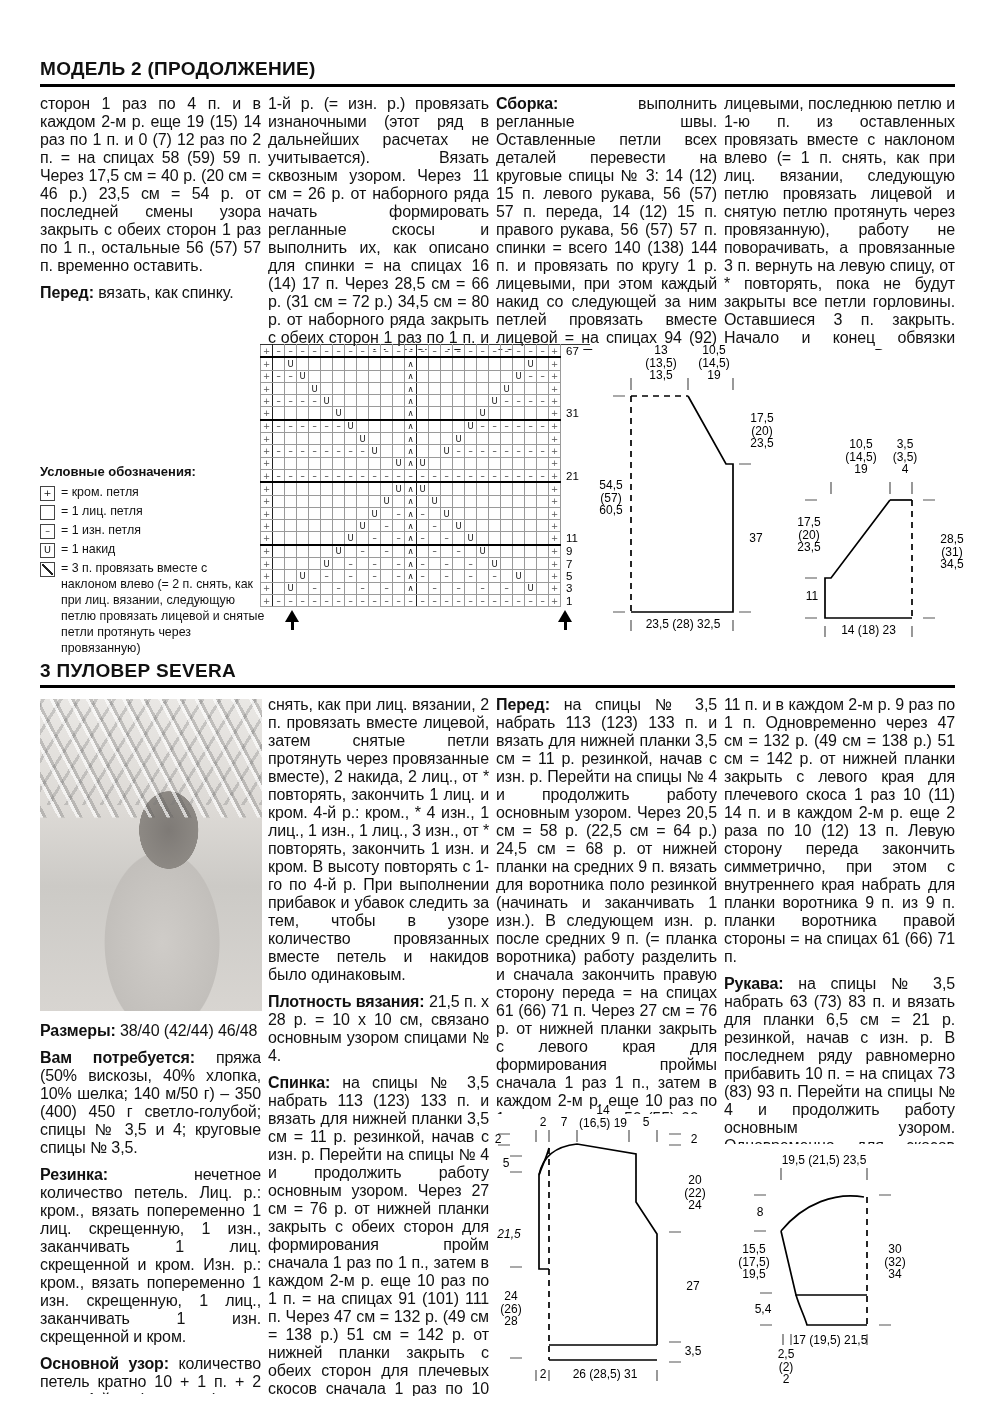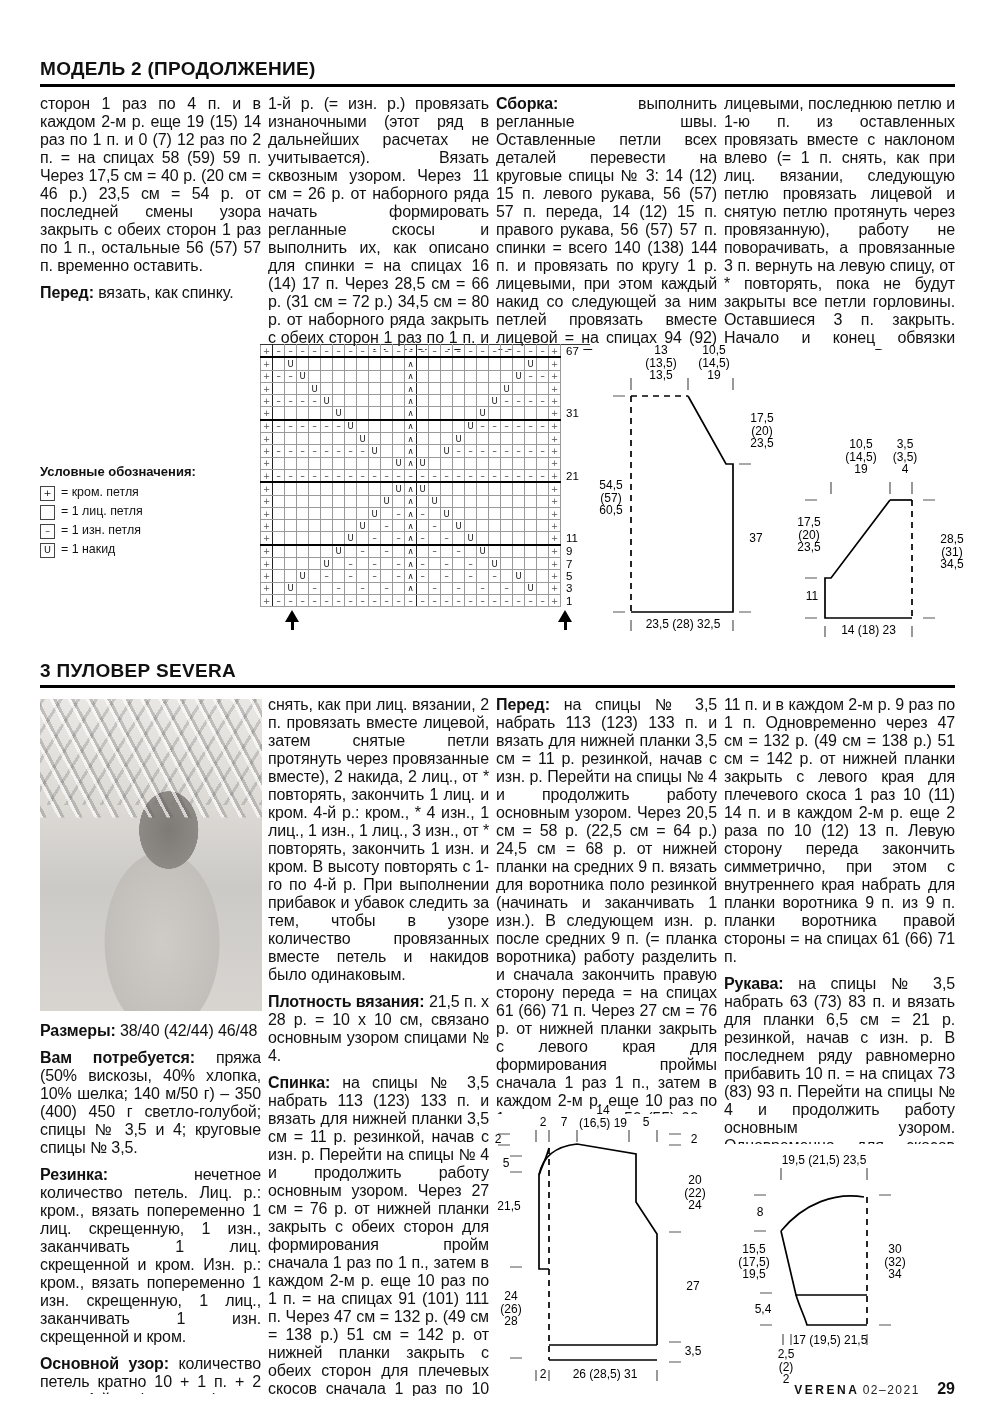--- a/index.html
+++ b/index.html
@@ -89,20 +89,24 @@
           <span>= 1 лиц. петля</span>
         </div>
         <div class="legend-row">
           <span class="lgbox lg-purl">–</span>
           <span>= 1 изн. петля</span>
         </div>
         <div class="legend-row">
           <span class="lgbox lg-yo">U</span>
           <span>= 1 накид</span>
         </div>
+        <div class="legend-row">
+          <span class="lgbox lg-dec"></span>
+          <span>= 3 п. провязать вместе с наклоном влево (= 2 п. снять, как при лиц. вязании, следующую петлю провязать лицевой и снятые петли протянуть через провязанную)</span>
+        </div>
       </div>
   </div>
 
   <div class="chart-wrap" style="left:260px;top:344px;">
       <table class="chart">
         <tbody>
           <tr>
             <td class="edge hb vbr">+</td>
             <td class="hb">–</td>
             <td class="hb">–</td>
@@ -805,21 +809,21 @@
         <path d="M40 258 V269 M53 258 V269 M161 258 V269"></path>
       </g>
     </svg>
     <div class="dlabel" style="left:40px;top:4px;width:14px;">2</div>
     <div class="dlabel" style="left:56px;top:4px;width:24px;">7</div>
     <div class="dlabel" style="left:70px;top:-8px;width:74px;">14
 (16,5) 19</div>
     <div class="dlabel" style="left:138px;top:4px;width:24px;">5</div>
     <div class="dlabel" style="left:-8px;top:21px;width:20px;">2</div>
     <div class="dlabel" style="left:0px;top:45px;width:20px;">5</div>
-    <div class="dlabel" style="left:-4px;top:88px;width:34px;">21,5</div>
+    <div class="dlabel" style="left:-4px;top:116px;width:34px;font-style:italic;">21,5</div>
     <div class="dlabel" style="left:0px;top:178px;width:30px;">24
 (26)
 28</div>
     <div class="dlabel" style="left:188px;top:21px;width:20px;">2</div>
     <div class="dlabel" style="left:182px;top:62px;width:34px;">20
 (22)
 24</div>
     <div class="dlabel" style="left:184px;top:168px;width:26px;">27</div>
     <div class="dlabel" style="left:182px;top:233px;width:30px;">3,5</div>
     <div class="dlabel" style="left:40px;top:256px;width:14px;">2</div>
@@ -849,19 +853,14 @@
     <div class="dlabel" style="left:26px;top:155px;width:26px;">5,4</div>
     <div class="dlabel" style="left:152px;top:95px;width:38px;">30
 (32)
 34</div>
     <div class="dlabel" style="left:66px;top:186px;width:80px;">17 (19,5) 21,5</div>
     <div class="dlabel" style="left:48px;top:200px;width:28px;">2,5
 (2)
 2</div>
   </div>
 
-  <div class="footer" style="left:620px;top:1380px;width:335px;">
-    <span class="brand">VERENA</span>
-    <span class="issue">02–2021</span>
-    <span class="pageno">29</span>
-  </div>
 
 </div>
 
 </body></html>

